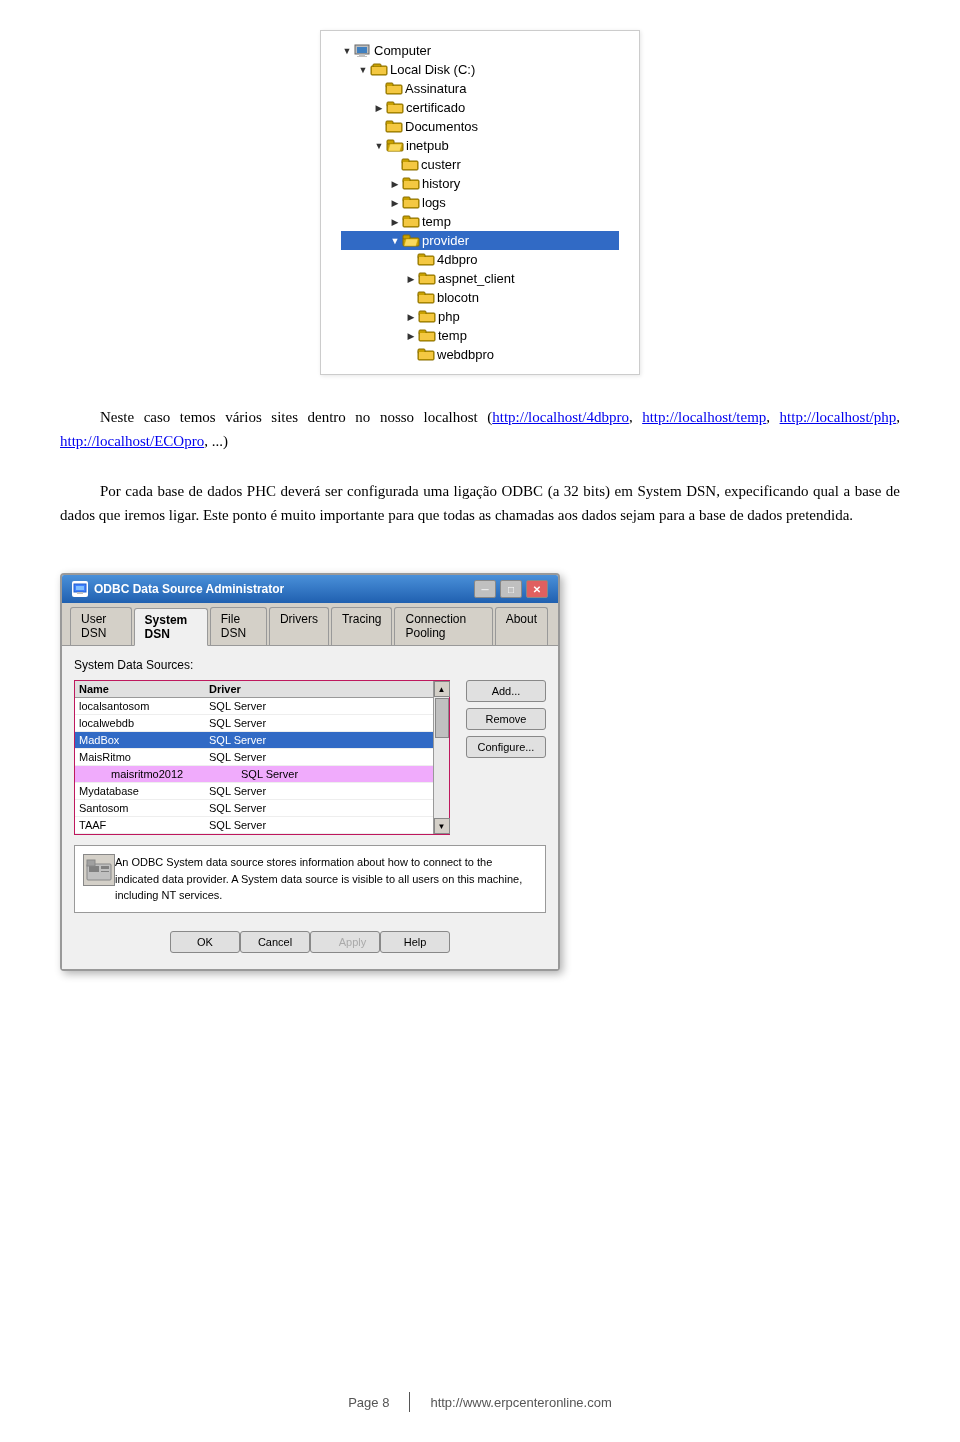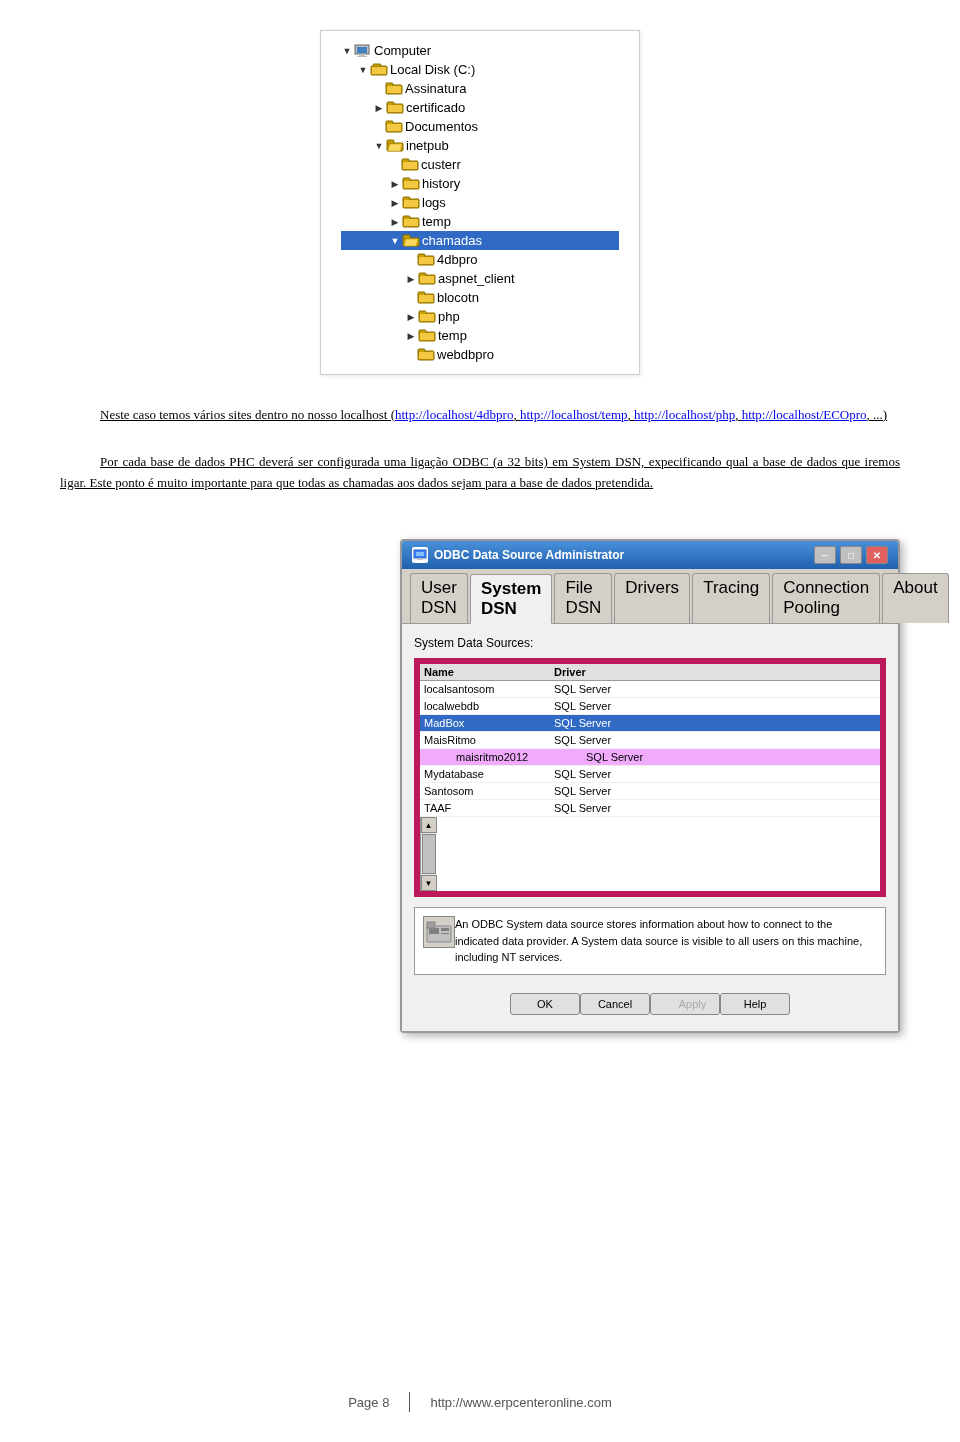--- a/index.html
+++ b/index.html
@@ -75,38 +75,37 @@
       display: inline-block;
       width: 12px;
     }
 
     
     .text-section {
       width: 100%;
       margin-bottom: 18px;
       text-align: justify;
       line-height: 1.6;
-      font-size: 13px;
-      text-decoration: underline;
+      font-size: 15px;
     }
 
     .text-section p {
       text-indent: 40px;
       margin-bottom: 8px;
     }
 
     a {
       color: #0000ee;
       text-decoration: underline;
     }
 
     
     .odbc-wrapper {
       display: flex;
-      justify-content: flex-end;
+      justify-content: flex-start;
       width: 100%;
       margin: 20px 0 18px 0;
     }
 
     .odbc-dialog {
       width: 500px;
       background: #f0f0f0;
       border: 2px solid #999;
       border-radius: 4px;
       box-shadow: 3px 3px 8px rgba(0,0,0,0.3);
@@ -167,21 +166,21 @@
       padding: 4px 8px 0 8px;
       border-bottom: 1px solid #999;
     }
 
     .odbc-tab {
       padding: 4px 10px;
       background: #d4d0c8;
       border: 1px solid #999;
       border-bottom: none;
       margin-right: 2px;
-      font-size: 17px;
+      font-size: 12px;
       cursor: pointer;
       border-radius: 3px 3px 0 0;
     }
 
     .odbc-tab.active {
       background: #f0f0f0;
       font-weight: bold;
       border-bottom: 1px solid #f0f0f0;
       position: relative;
       top: 1px;
@@ -193,24 +192,23 @@
       background: #f0f0f0;
     }
 
     .odbc-section-title {
       font-size: 12px;
       margin-bottom: 8px;
       font-weight: normal;
     }
 
     .odbc-table-wrapper {
-      border: 6px solid #be185d;
+      border: 1px solid #be185d;
       background: #fff;
       display: flex;
-      flex-direction: column;
     }
 
     .odbc-table {
       flex: 1;
       font-size: 11px;
     }
 
     .odbc-table-header {
       display: flex;
       background: #e0e0e0;
@@ -489,21 +487,21 @@
 
       <div class="tree-item tree-indent-4 selected">
         <span class="expand-arrow" style="color:#fff;">▼</span>
         <span style="display:inline-block;width:16px;height:13px;margin-right:4px;vertical-align:middle;">
           <svg width="18" height="13" viewBox="0 0 18 13">
               <rect x="1" y="4" width="16" height="8" fill="#c8a000" stroke="#8a6e00" stroke-width="1" rx="1"></rect>
               <rect x="1" y="1" width="7" height="4" fill="#c8a000" stroke="#8a6e00" stroke-width="1" rx="1"></rect>
               <polygon points="2,12 4,5 16,5 14,12" fill="#f9d95f" stroke="#c8a000" stroke-width="0.5"></polygon>
             </svg>
         </span>
-        <span>chamadas</span>
+        <span>provider</span>
       </div>
 
       <div class="tree-item tree-indent-5">
         <span class="expand-spacer"></span>
         <span style="display:inline-block;width:16px;height:13px;margin-right:4px;vertical-align:middle;">
           <svg width="18" height="13" viewBox="0 0 18 13">
               <rect x="1" y="3" width="16" height="9" fill="#c8a000" stroke="#8a6e00" stroke-width="1" rx="1"></rect>
               <rect x="1" y="1" width="7" height="4" fill="#c8a000" stroke="#8a6e00" stroke-width="1" rx="1"></rect>
               <rect x="2" y="4" width="14" height="7" fill="#f4c842"></rect>
             </svg>
@@ -664,20 +662,25 @@
               <div class="odbc-scrollbar">
                 <div class="odbc-scroll-btn">▲</div>
                 <div class="odbc-scroll-track">
                   <div class="odbc-scroll-thumb"></div>
                 </div>
                 <div class="odbc-scroll-btn">▼</div>
               </div>
             </div>
           </div>
 
+          <div class="odbc-buttons-right">
+            <div class="odbc-btn">Add...</div>
+            <div class="odbc-btn">Remove</div>
+            <div class="odbc-btn">Configure...</div>
+          </div>
         </div>
 
         <div class="odbc-info-box">
           <div class="odbc-info-icon">
             <svg width="28" height="28" viewBox="0 0 28 28">
               <rect x="2" y="8" width="24" height="16" fill="#c0c0c0" stroke="#888" stroke-width="1" rx="1"></rect>
               <rect x="4" y="10" width="10" height="6" fill="#808080"></rect>
               <rect x="16" y="10" width="8" height="3" fill="#808080"></rect>
               <rect x="16" y="15" width="8" height="1" fill="#808080"></rect>
               <rect x="2" y="4" width="8" height="6" fill="#a0a0a0" stroke="#888" stroke-width="1"></rect>

